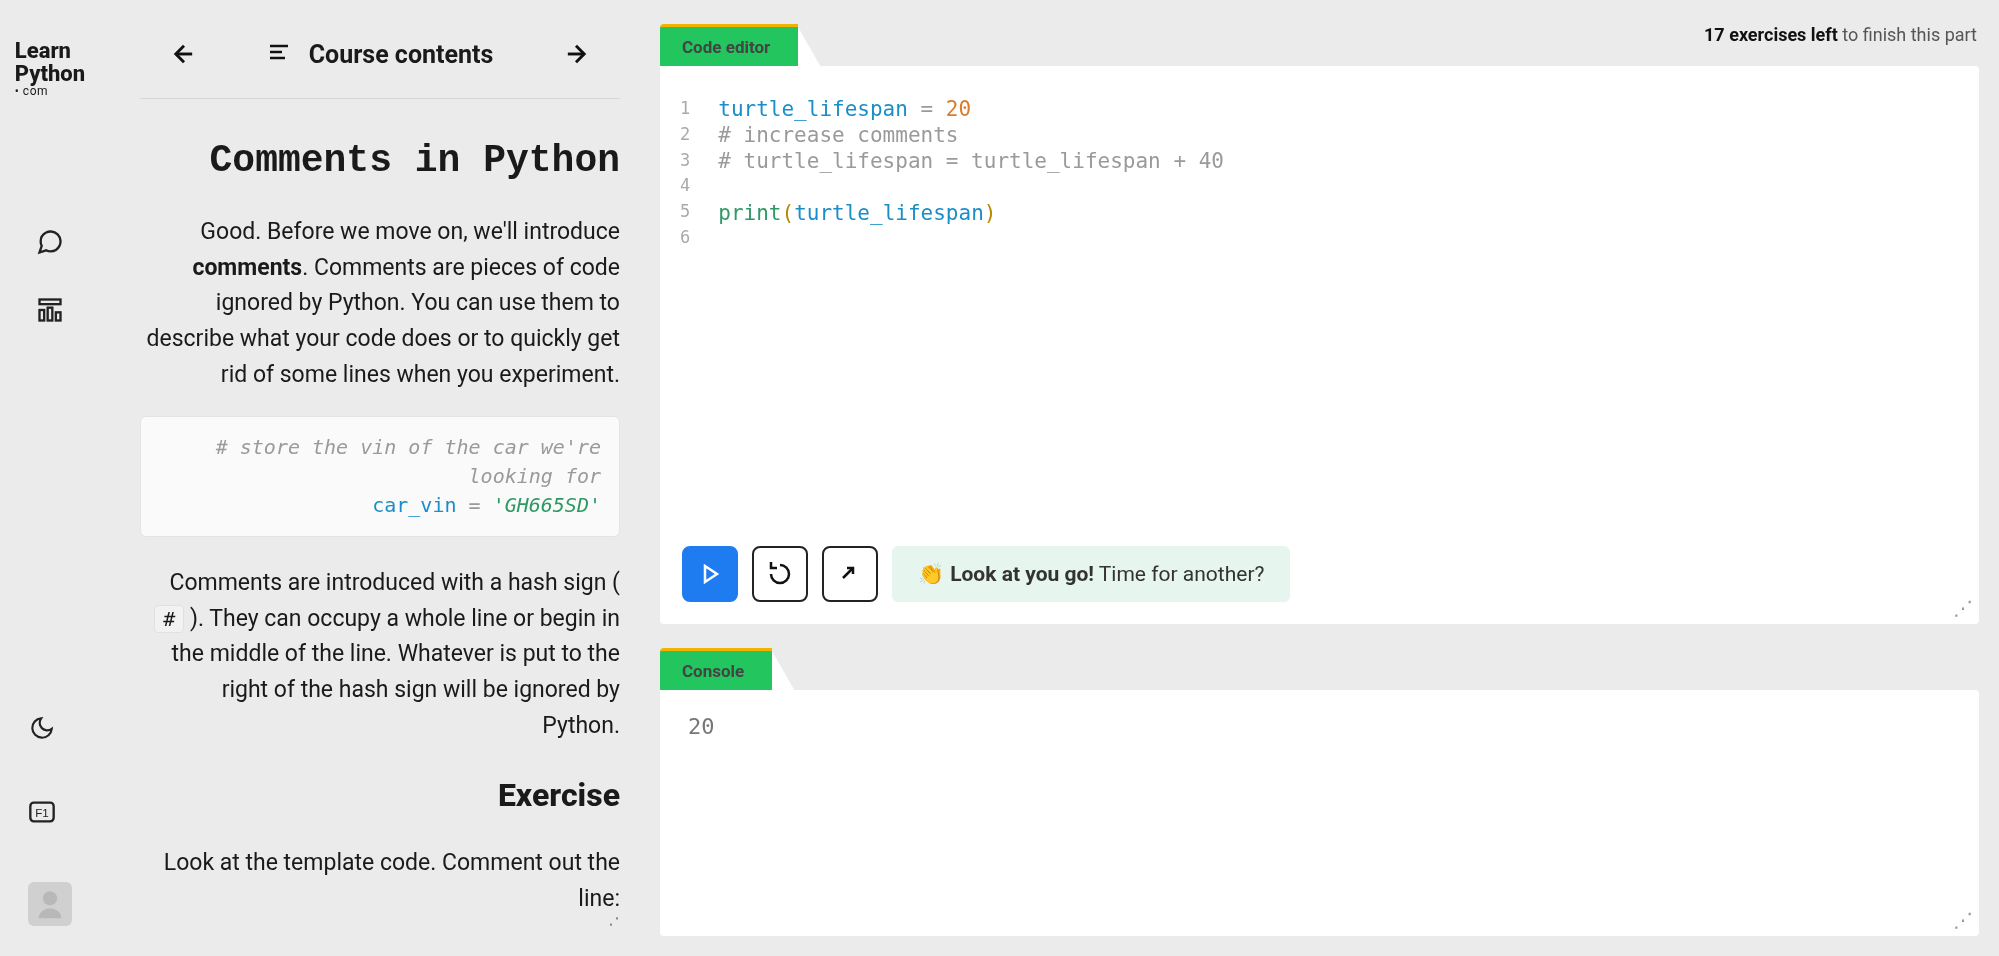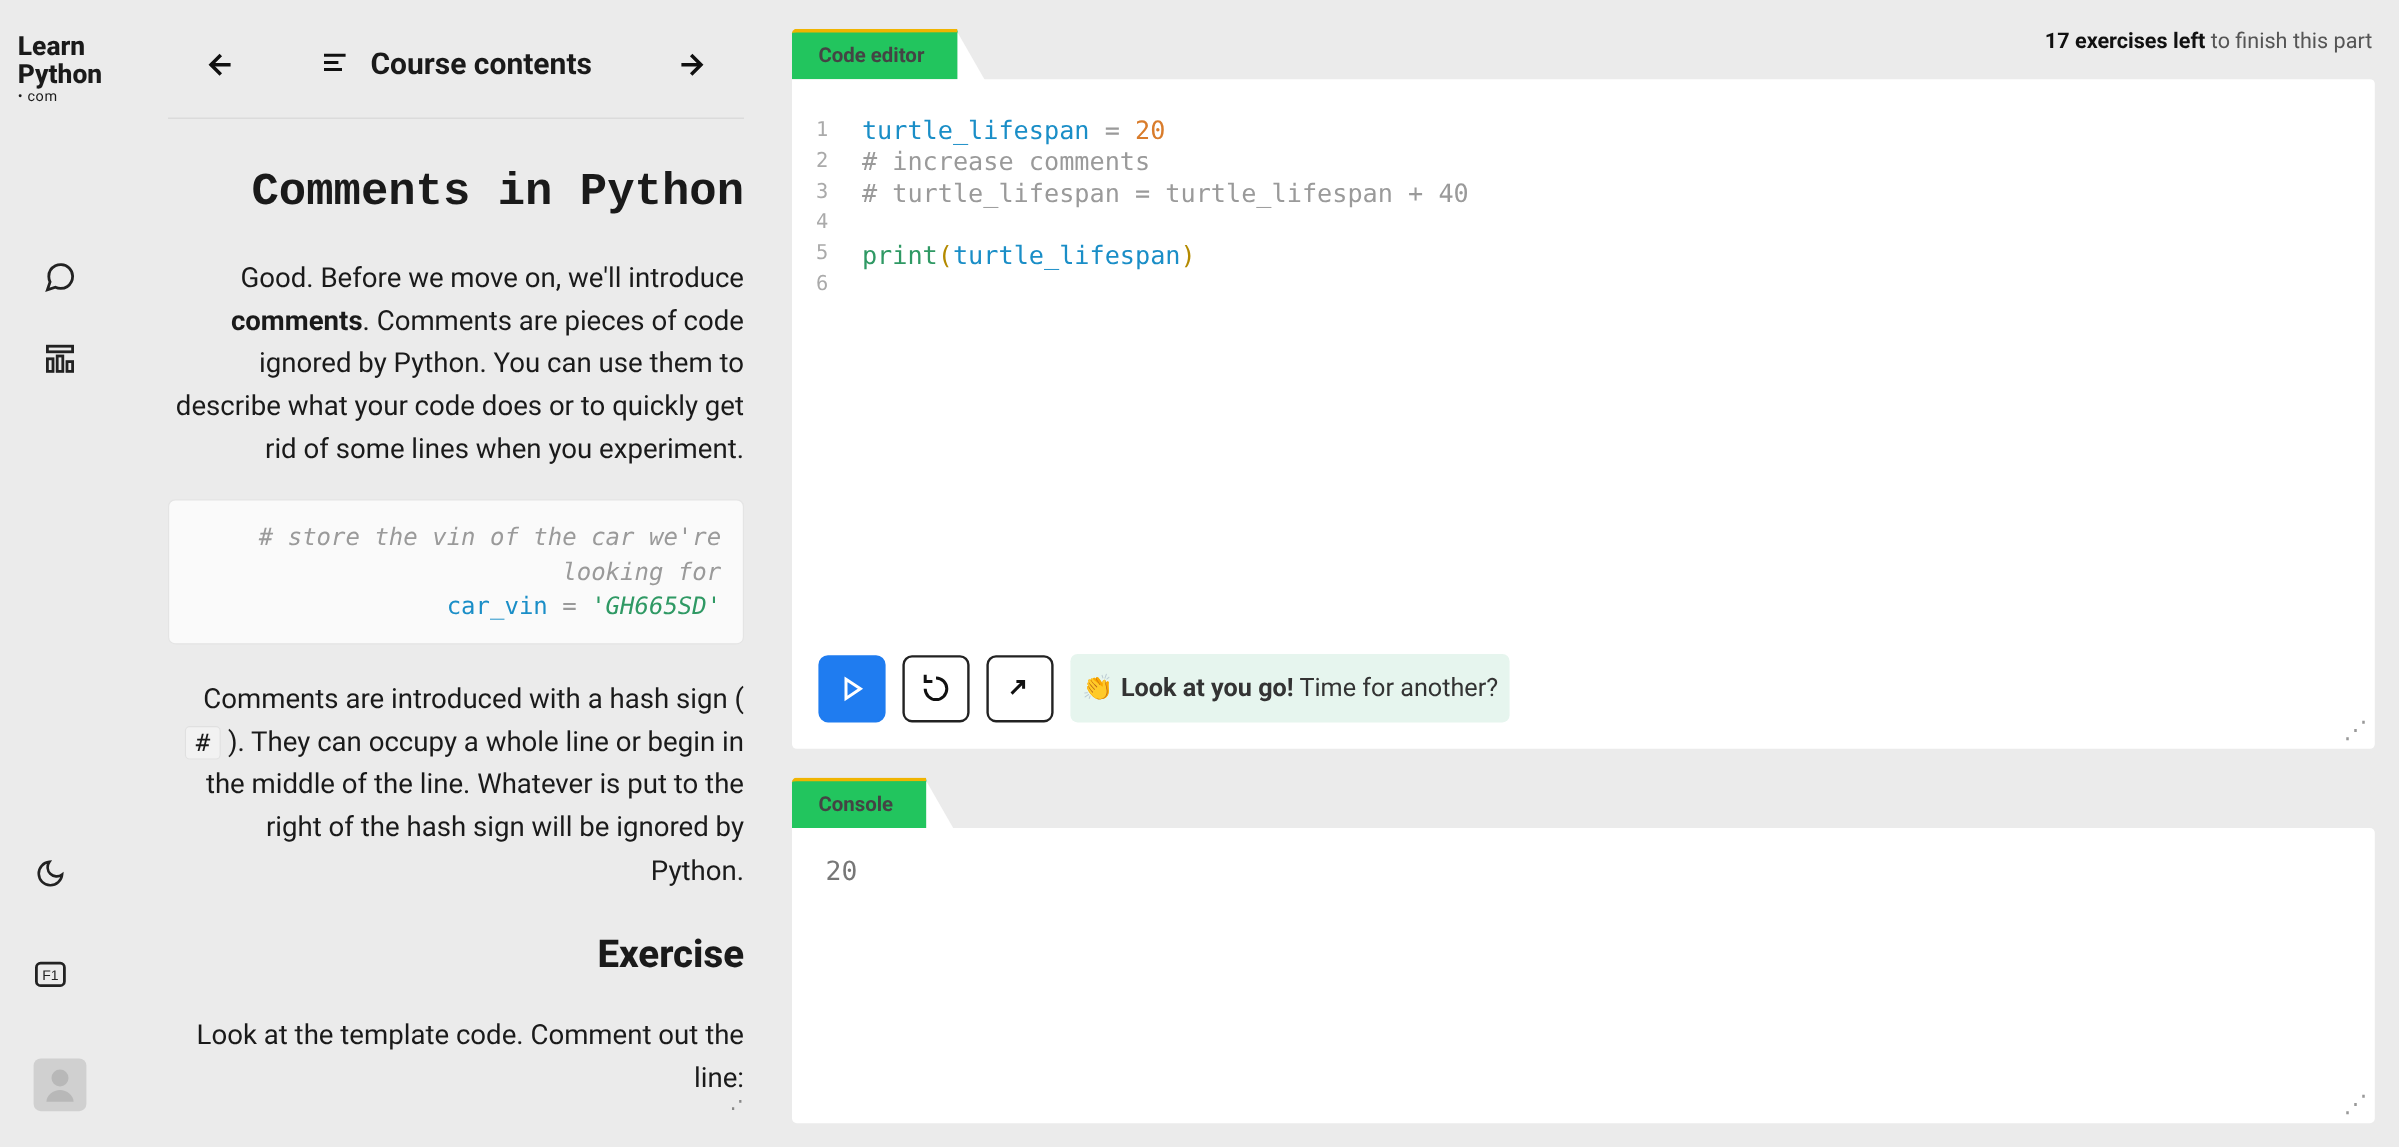--- a/index.html
+++ b/index.html
@@ -16,21 +16,21 @@
 
 .left-rail {
   position: absolute;
   left: 0;
   top: 0;
   width: 100px;
   height: 100%;
   display: flex;
   flex-direction: column;
   align-items: center;
-  padding-top: 28px;
+  padding-top: 39px;
 }
 .logo {
   font-weight: 800;
   font-size: 22px;
   line-height: 1.05;
   text-align: left;
 }
 .logo .sub {
   font-size: 12px;
   font-weight: 400;
@@ -257,21 +257,21 @@
   border: 2px solid #222;
 }
 .btn.primary {
   background: #1f7cf0;
   border-color: #1f7cf0;
   color: #fff;
 }
 .feedback-pill {
   background: #e6f5ee;
   border-radius: 6px;
-  padding: 16px 10px;
+  padding: 16px 26px;
   font-size: 21px;
   color: #333;
 }
 .feedback-pill .emoji { margin-right: 6px; }
 .feedback-pill strong { font-weight: 700; }
 .resize-handle {
   position: absolute;
   right: 6px;
   bottom: 4px;
   font-size: 20px;

